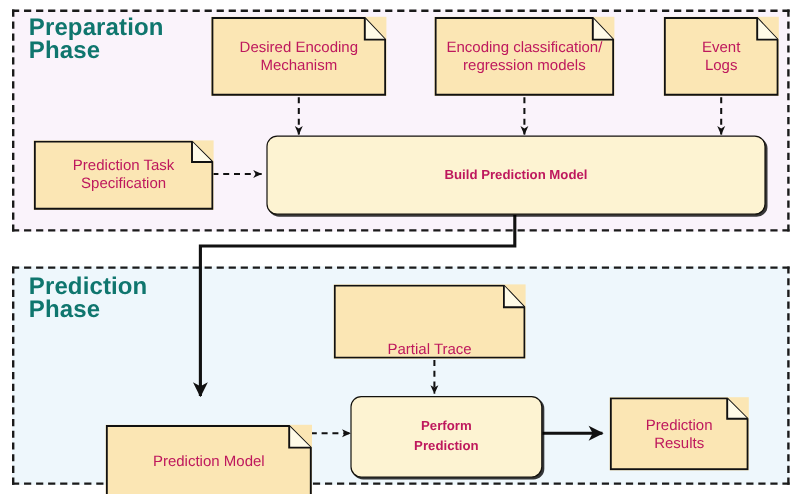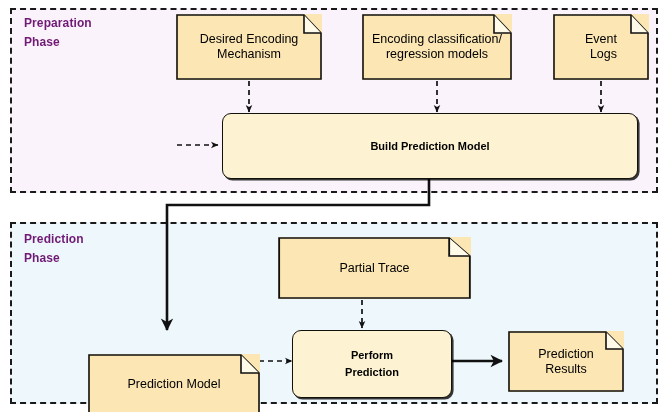--- a/index.html
+++ b/index.html
@@ -24,39 +24,39 @@
   #phase-prep{
     left:10px; top:8px; width:648px; height:185px;
     background:#faf3fb;
   }
   #phase-pred{
     left:10px; top:222px; width:648px; height:182px;
     background:#eef7fc;
   }
   .phase-label{
     position:absolute;
-    font-size:12px;
+    font-size:20px;
     font-weight:bold;
-    color:#701a75;
+    color:#0f766e;
     line-height:19px;
     letter-spacing:.1px;
     white-space:pre-line;
   }
   #label-prep{ left:24px; top:14px; }
   #label-pred{ left:24px; top:230px; }
 
   
   .node{
     position:absolute;
     box-sizing:border-box;
     display:flex;
     align-items:center;
     justify-content:center;
     text-align:center;
-    color:#000000;
+    color:#be185d;
     z-index:4;
   }
   .node .txt{
     position:relative;
     z-index:3;
     white-space:pre-line;
     line-height:15px;
     font-size:12.5px;
     padding:0 4px;
   }
@@ -147,37 +147,47 @@
     <div class="shape">
       <svg viewBox="0 0 150 66" preserveAspectRatio="none">
         <path d="M1,1 L132,1 L149,19 L149,65 L1,65 Z" fill="#fbe6b4" stroke="#111" stroke-width="1.6"></path>
         <path d="M132,1 L132,19 L149,19" fill="#fffbe8" stroke="#111" stroke-width="1.6"></path>
       </svg>
     </div>
     <div class="txt">Encoding classification/
 regression models</div>
   </div>
 
-  <div class="node doc" style="left:553px; top:14px; width:96px; height:66px;text-align:right;">
+  <div class="node doc" style="left:553px; top:14px; width:96px; height:66px;">
     <div class="shape">
       <svg viewBox="0 0 96 66" preserveAspectRatio="none">
         <path d="M1,1 L78,1 L95,19 L95,65 L1,65 Z" fill="#fbe6b4" stroke="#111" stroke-width="1.6"></path>
         <path d="M78,1 L78,19 L95,19" fill="#fffbe8" stroke="#111" stroke-width="1.6"></path>
       </svg>
     </div>
     <div class="txt">Event
 Logs</div>
   </div>
 
+  <div class="node doc" style="left:28px; top:117px; width:150px; height:58px;">
+    <div class="shape">
+      <svg viewBox="0 0 150 58" preserveAspectRatio="none">
+        <path d="M1,1 L132,1 L149,18 L149,57 L1,57 Z" fill="#fbe6b4" stroke="#111" stroke-width="1.6"></path>
+        <path d="M132,1 L132,18 L149,18" fill="#fffbe8" stroke="#111" stroke-width="1.6"></path>
+      </svg>
+    </div>
+    <div class="txt">Prediction Task
+Specification</div>
+  </div>
 
   <div class="node proc" style="left:222px; top:113px; width:416px; height:66px;">
     <div class="txt">Build Prediction Model</div>
   </div>
 
-  <div class="node doc" style="left:278px; top:237px; width:193px; height:62px;">
+  <div class="node doc" style="left:278px; top:237px; width:160px; height:62px;align-items:flex-end;">
     <div class="shape">
       <svg viewBox="0 0 168 62" preserveAspectRatio="none">
         <path d="M1,1 L149,1 L167,19 L167,61 L1,61 Z" fill="#fbe6b4" stroke="#111" stroke-width="1.6"></path>
         <path d="M149,1 L149,19 L167,19" fill="#fffbe8" stroke="#111" stroke-width="1.6"></path>
       </svg>
     </div>
     <div class="txt">Partial Trace</div>
   </div>
 
   <div class="node doc" style="left:88px; top:331px; width:172px; height:61px;margin-top:23px;">

